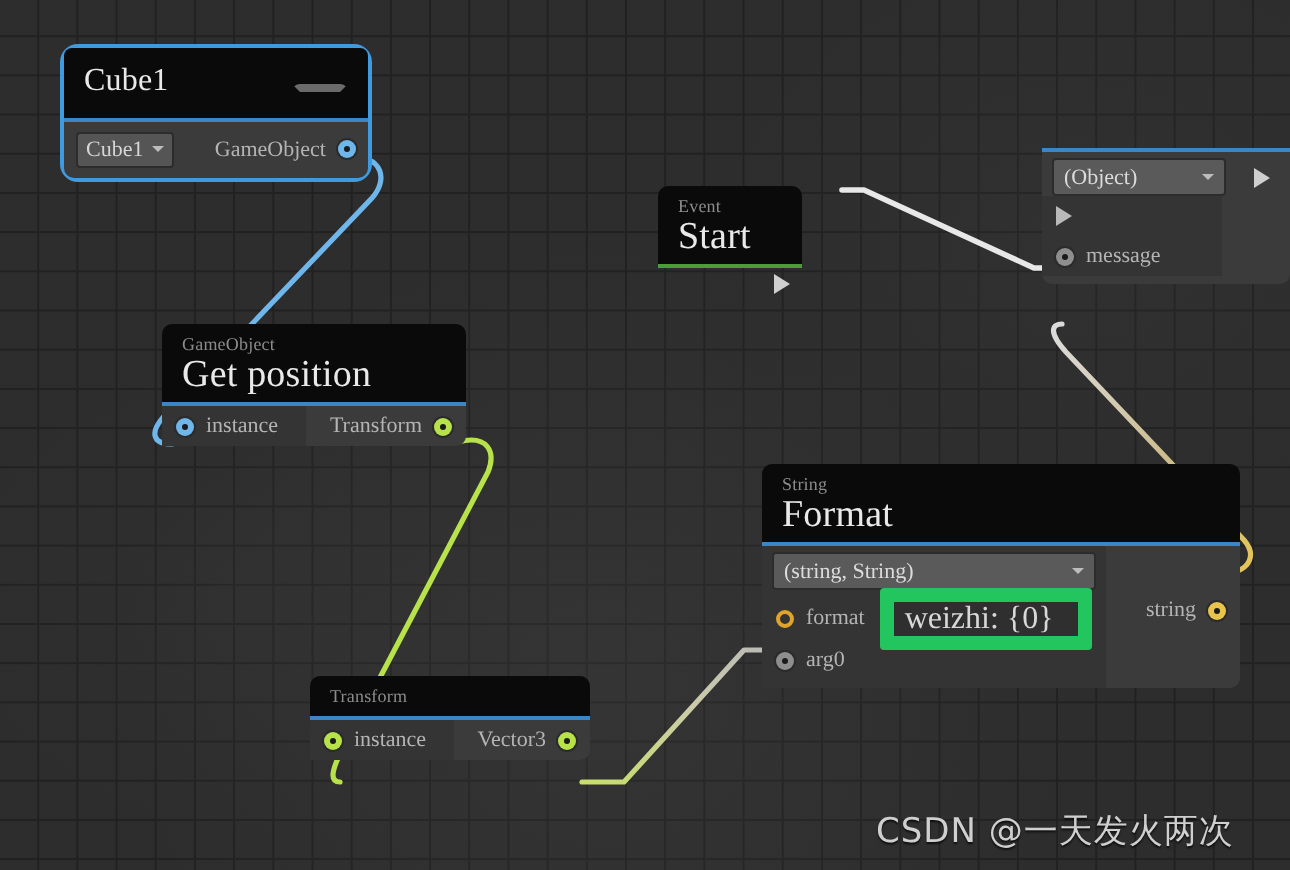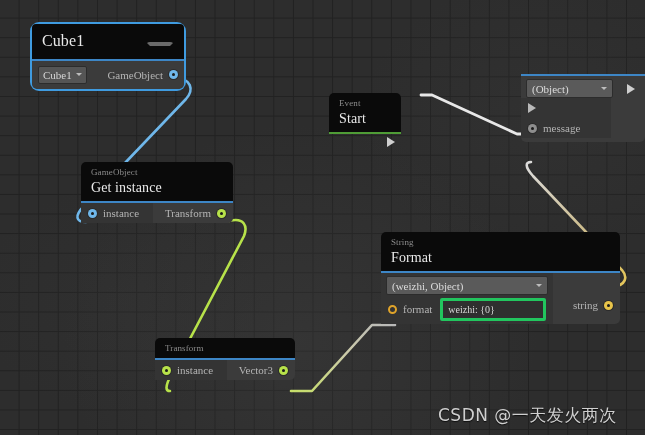--- a/index.html
+++ b/index.html
@@ -36,21 +36,21 @@
     background:#0a0a0a;
     border-radius:5px 5px 0 0;
     padding:5px 10px 4px 10px;
     position:relative;
     overflow:hidden;
   }
   .node .kicker{
     font-size:9px;color:#8c8c8c;line-height:11px;letter-spacing:.1px;
   }
   .node .title{
-    font-size:14px;color:#e9e9e9;line-height:19px;font-weight:400;letter-spacing:.1px;
+    font-size:19px;color:#e9e9e9;line-height:19px;font-weight:400;letter-spacing:.1px;
   }
   .node .accent{height:2px;background:#3d86c6;}
   .node .accent.green{background:#4f9c36;}
   .node .body{
     background:#3b3b3b;
     border-radius:0 0 5px 5px;
     position:relative;
   }
   .node.selected{
     box-shadow:0 0 0 2px #3f9be0;
@@ -86,22 +86,22 @@
   .dropdown{
     background:#555555;border:1px solid #2c2c2c;border-radius:2px;
     font-size:11px;color:#d6d6d6;height:16px;line-height:14px;
     display:flex;align-items:center;padding:0 4px;gap:4px;
   }
   .caret{width:0;height:0;border-left:4px solid transparent;border-right:4px solid transparent;
     border-top:4px solid #cfcfcf;}
   .caret.sm{border-left-width:3px;border-right-width:3px;border-top-width:3px;border-top-color:#bdbdbd;}
   .caret.head{border-top-color:#6a6a6a;}
   .textfield{
-    background:#2f2f2f;border:3px solid #22c55e;border-radius:2px;
-    font-size:10px;color:#d8d8d8;height:17px;line-height:15px;
+    background:#2f2f2f;border:7px solid #22c55e;border-radius:2px;
+    font-size:16px;color:#d8d8d8;height:17px;line-height:15px;
     display:flex;align-items:center;padding:0 5px;
   }
   .wide-dd{
     background:#5a5a5a;border:1px solid #2c2c2c;border-radius:2px;
     display:flex;align-items:center;justify-content:space-between;
     font-size:11px;color:#dcdcdc;height:17px;padding:0 5px;
   }
   .watermark{
     position:absolute;z-index:8;font-size:17px;color:#cfcfcf;
     letter-spacing:.5px;text-shadow:0 1px 1px rgba(0,0,0,.7);
@@ -206,21 +206,21 @@
             <span class="plabel">message</span>
           </div>
         </div>
       </div>
     </div>
   </div>
 
   <div class="node" id="node-gettransform">
     <div class="head">
       <div class="kicker">GameObject</div>
-      <div class="title">Get instance</div>
+      <div class="title">Get position</div>
     </div>
     <div class="accent"></div>
     <div class="body">
       <div class="ports">
         <div class="port-col left" style="width:72px;">
           <div class="port-row">
             <span class="dot blue"></span>
             <span class="plabel">instance</span>
           </div>
         </div>
@@ -261,29 +261,33 @@
     <div class="head">
       <div class="kicker">String</div>
       <div class="title">Format</div>
     </div>
     <div class="accent"></div>
     <div class="body">
       <div class="ports">
         <div class="port-col left" style="width:172px;padding-top:3px;padding-bottom:4px;">
           <div style="padding:0 5px 3px 5px;">
             <div class="wide-dd">
-              <span>(weizhi, Object)</span>
+              <span>(string, String)</span>
               <span class="caret sm"></span>
             </div>
           </div>
           <div class="port-row" style="height:22px;">
             <span class="dot hollow-orange"></span>
             <span class="plabel">format</span>
             <span class="textfield" style="width:104px;margin-left:2px;">weizhi: {0}</span>
           </div>
+          <div class="port-row">
+            <span class="dot gray"></span>
+            <span class="plabel">arg0</span>
+          </div>
         </div>
         <div class="port-col" style="flex:1;padding-top:22px;">
           <div class="port-row right">
             <span class="plabel">string</span>
             <span class="dot yellow"></span>
           </div>
         </div>
       </div>
     </div>
   </div>

